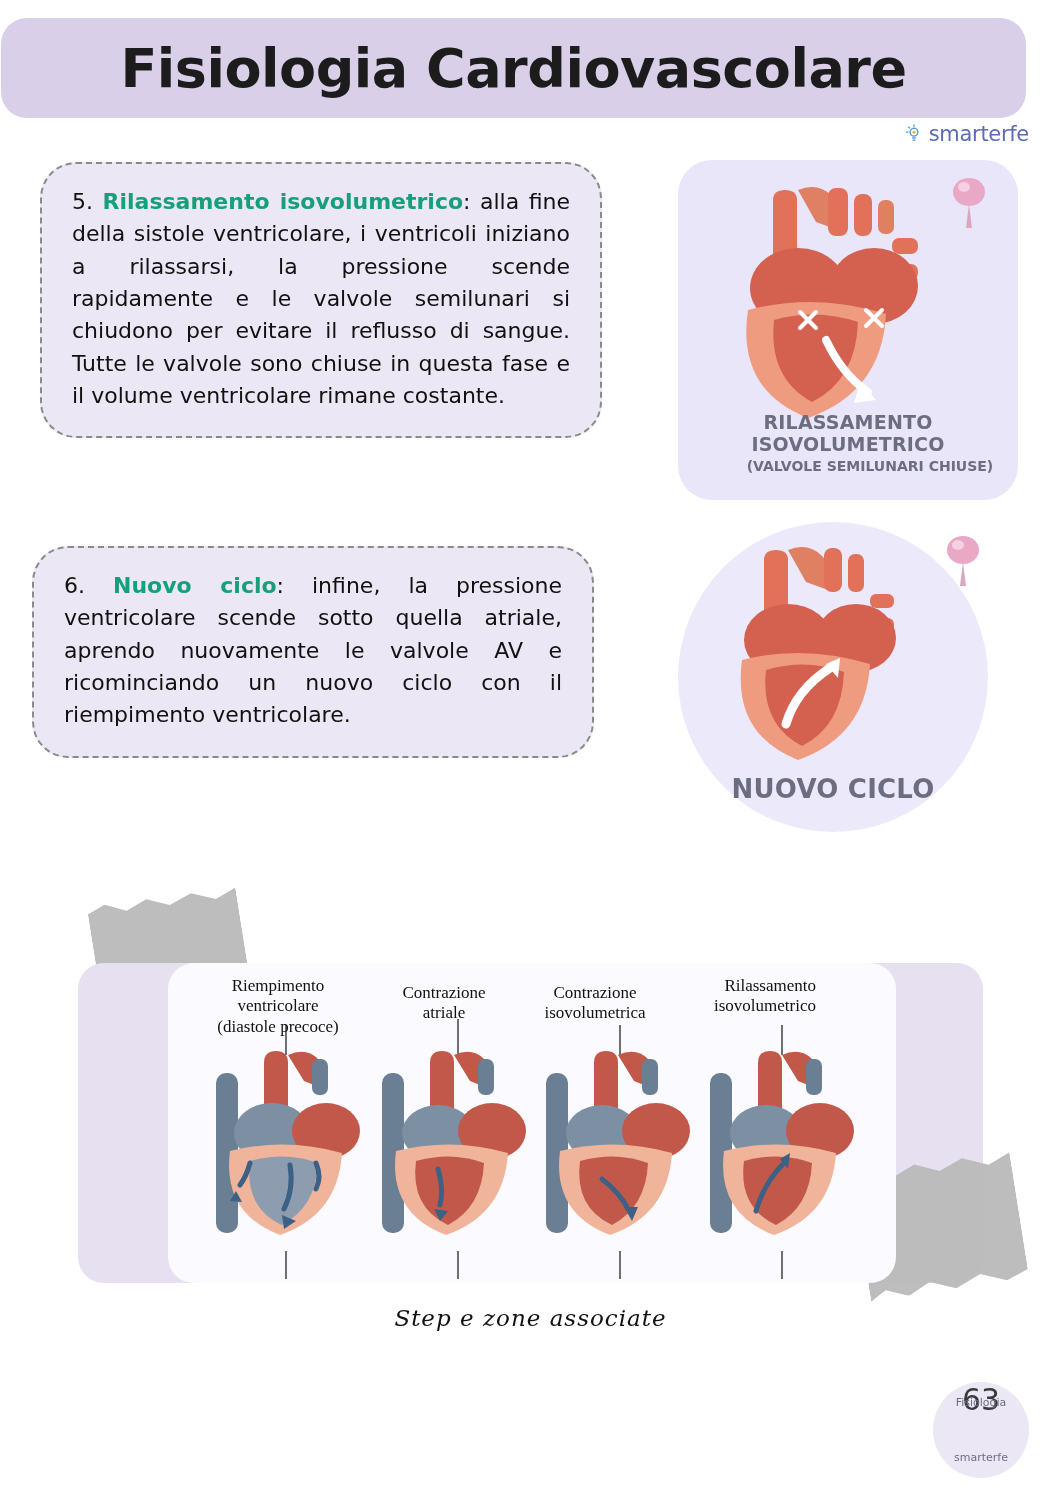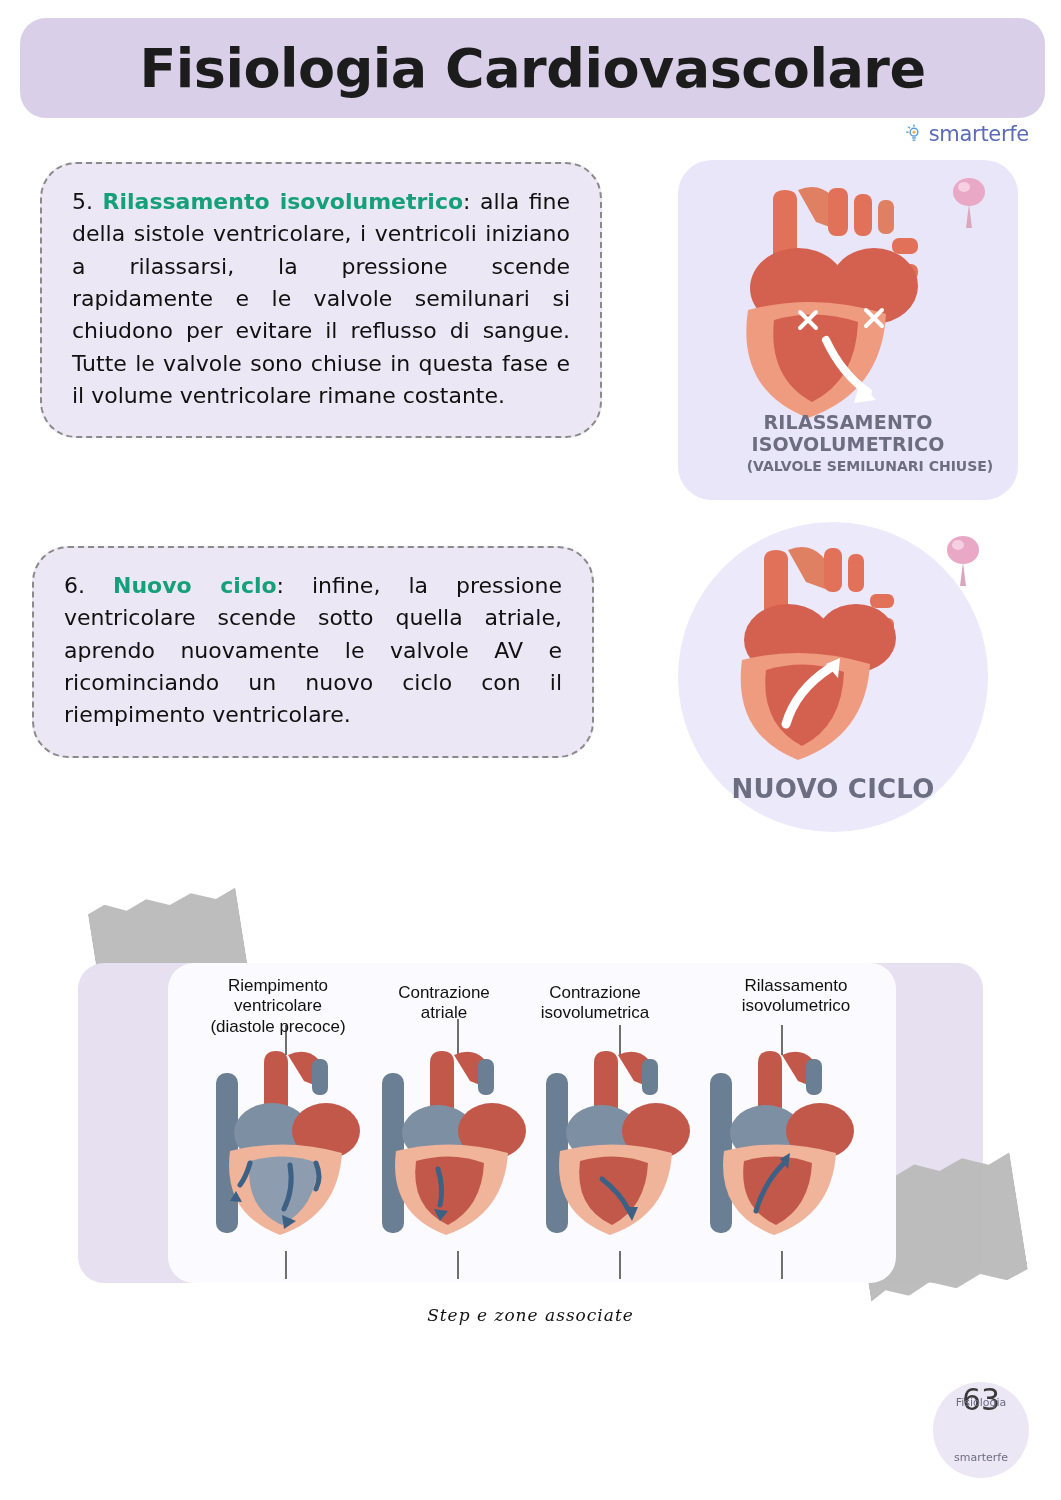--- a/index.html
+++ b/index.html
@@ -9,21 +9,21 @@
     height: 1500px;
     background: #ffffff;
     font-family: "DejaVu Sans", sans-serif;
     position: relative;
     overflow: hidden;
   }
 
   
   .header-bar {
     position: absolute;
-    left: 20px;
+    left: 1px;
     top: 18px;
     width: 1025px;
     height: 100px;
     background: #d9cfe8;
     border-radius: 26px;
     display: flex;
     align-items: center;
     justify-content: center;
   }
   .header-title {
@@ -131,28 +131,28 @@
     background: #fbfaff;
     border-radius: 26px;
     overflow: hidden;
   }
   .fig-label {
     position: absolute;
     font-size: 17px;
     line-height: 1.2;
     color: #111;
     text-align: center;
-    font-family: Liberation Sans, sans-serif;
+    font-family: Liberation Serif, serif;
   }
   .fig-caption {
     position: absolute;
     left: 0; right: 0;
     top: 1305px;
     text-align: center;
-    font-size: 17px;
+    font-size: 23px;
     color: #111;
     font-family: "DejaVu Serif", serif;
     font-style: italic;
     letter-spacing: 1px;
   }
 
   
   #page-stamp {
     position: absolute;
     right: 32px; bottom: 22px;
@@ -358,21 +358,21 @@
   </svg>
 </div>
 
 <div class="fig-label" style="left:208px; top:976px; width:140px; white-space:pre-line;">Riempimento
 ventricolare
 (diastole precoce)</div>
 <div class="fig-label" style="left:382px; top:983px; width:124px; white-space:pre-line;">Contrazione
 atriale</div>
 <div class="fig-label" style="left:524px; top:983px; width:142px; white-space:pre-line;">Contrazione
 isovolumetrica</div>
-<div class="fig-label" style="left:724px; top:976px; width:144px; white-space:pre-line;">Rilassamento
+<div class="fig-label" style="left:672px; top:976px; width:144px; white-space:pre-line;text-align:right;">Rilassamento
 isovolumetrico</div>
 
 <div class="fig-caption">Step e zone associate</div>
 
 <div id="page-stamp">
   <div class="stamp-top">Fisiologia</div>
   <div class="num">63</div>
   <div class="stamp-bottom">smarterfe</div>
 </div>
 

